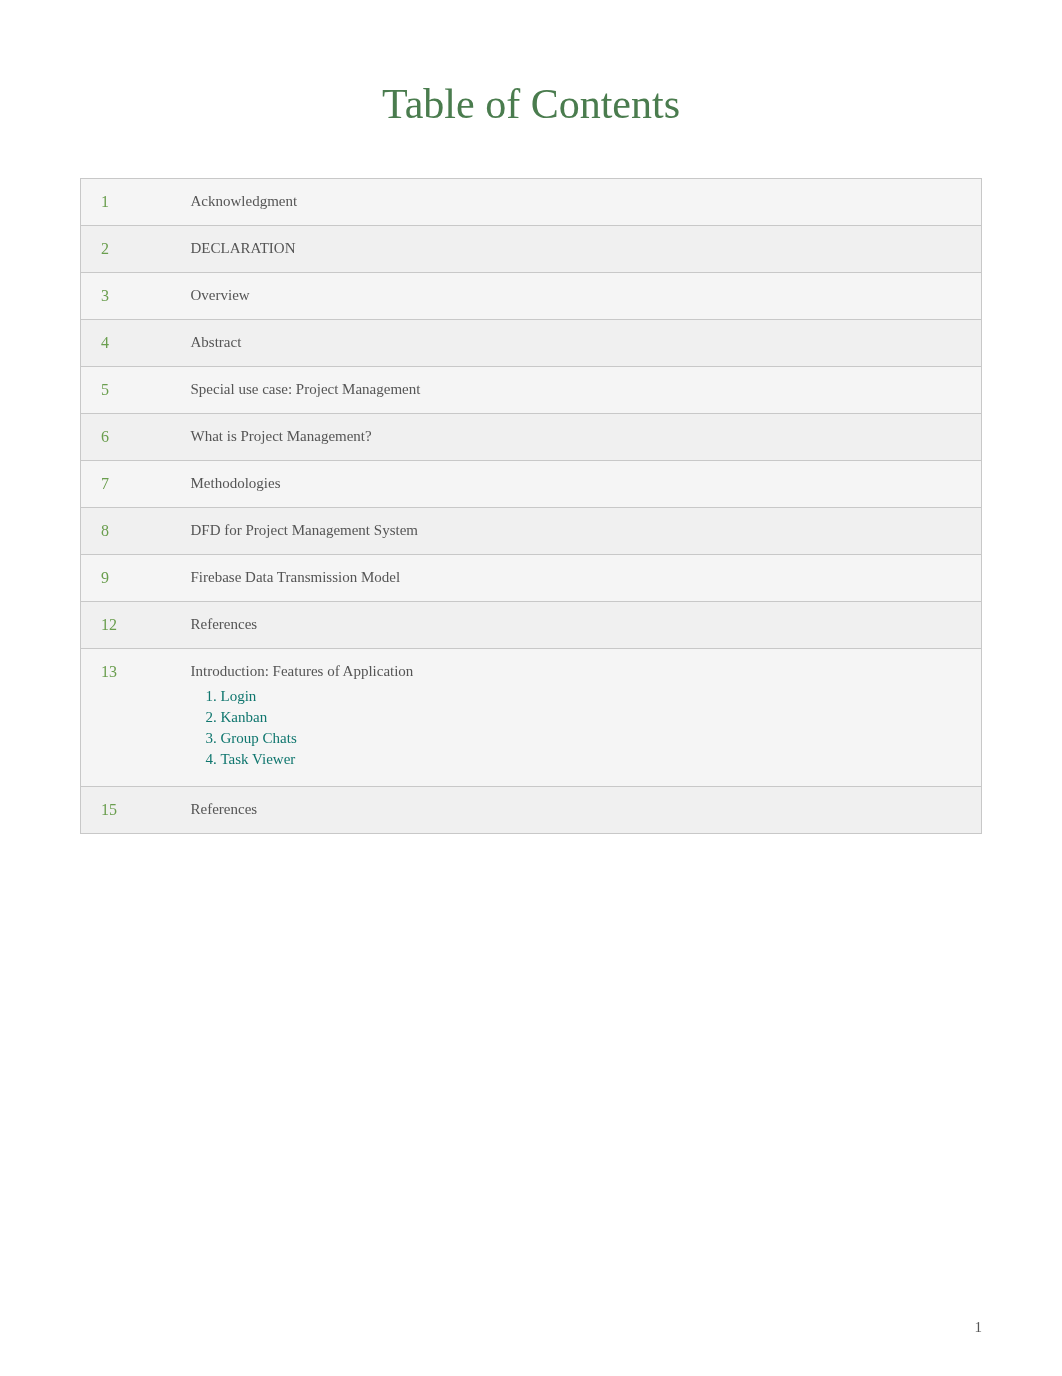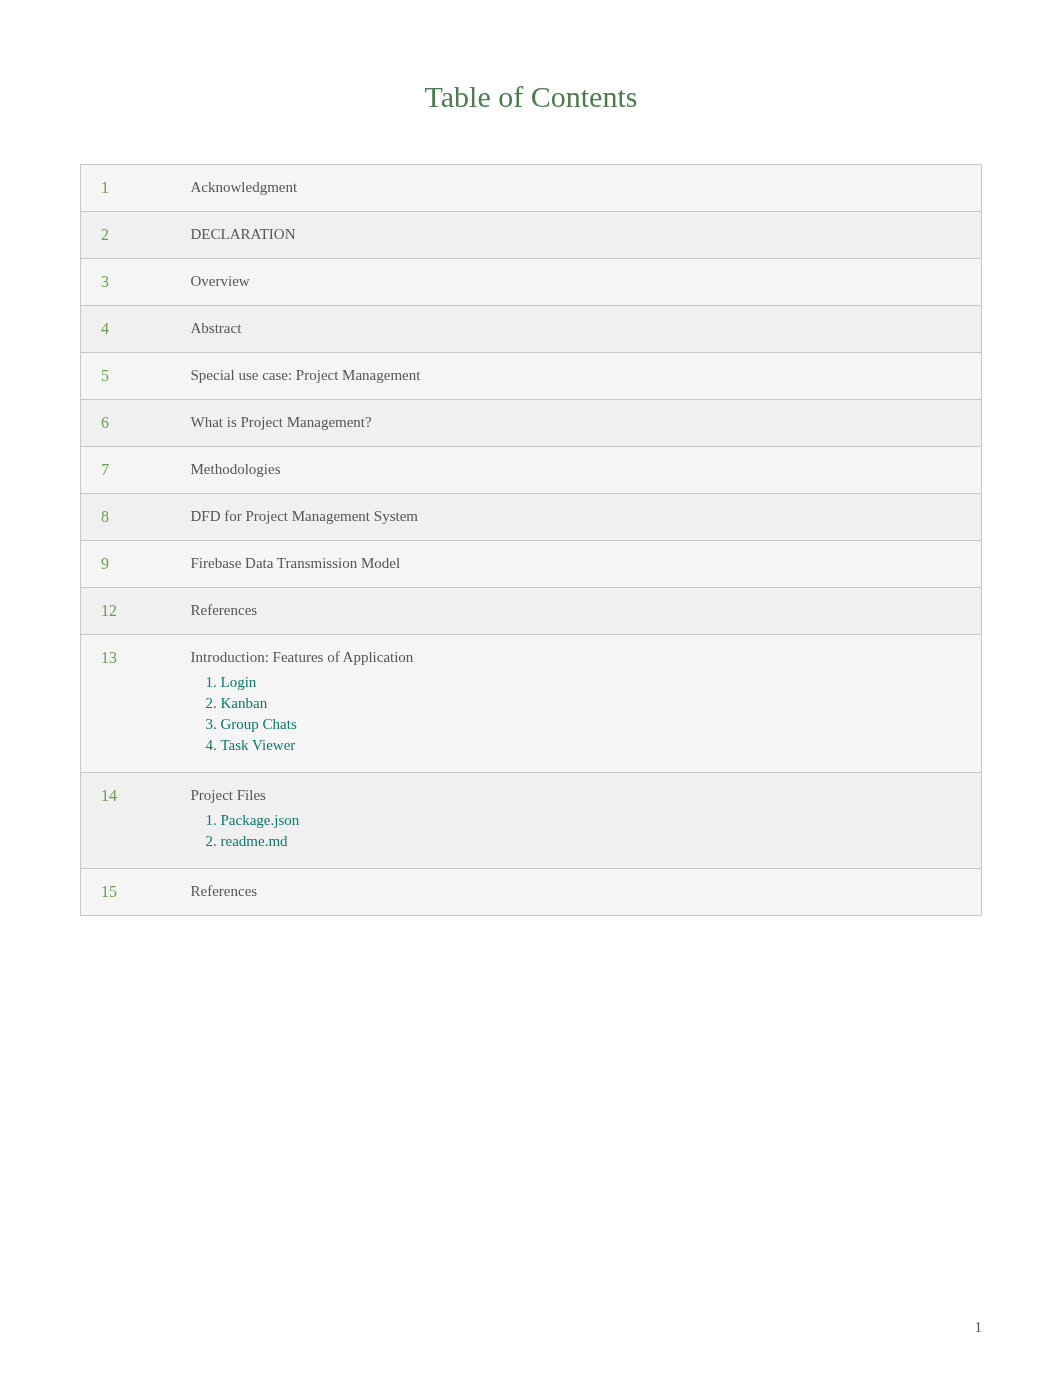--- a/index.html
+++ b/index.html
@@ -12,21 +12,21 @@
       background: #ffffff;
       font-family: Georgia, 'Times New Roman', serif;
       width: 1062px;
       min-height: 1376px;
       position: relative;
       padding: 60px 80px 80px 80px;
     }
 
     .page-title {
       text-align: center;
-      font-size: 30px;
+      font-size: 42px;
       font-weight: normal;
       color: #4a7c4e;
       margin-bottom: 50px;
       padding-top: 20px;
     }
 
     .toc-table {
       width: 100%;
       border-collapse: collapse;
       margin-top: 10px;
@@ -129,26 +129,19 @@
       <tr class="toc-row">
         <td class="toc-number">13</td>
         <td class="toc-title"><span>Introduction: Features of Application</span><ol class="toc-sub-list">
             <li>Login</li>
             <li>Kanban</li>
             <li>Group Chats</li>
             <li>Task Viewer</li>
           </ol></td>
       </tr>
       <tr class="toc-row">
-        <td class="toc-number">14</td>
-        <td class="toc-title"><span>Project Files</span><ol class="toc-sub-list">
-            <li>Package.json</li>
-            <li>readme.md</li>
-          </ol></td>
-      </tr>
-      <tr class="toc-row">
         <td class="toc-number">15</td>
         <td class="toc-title"><span>References</span></td>
       </tr>
     </tbody>
 </table>
 
 <div class="page-number">1</div>
 
 </body></html>

